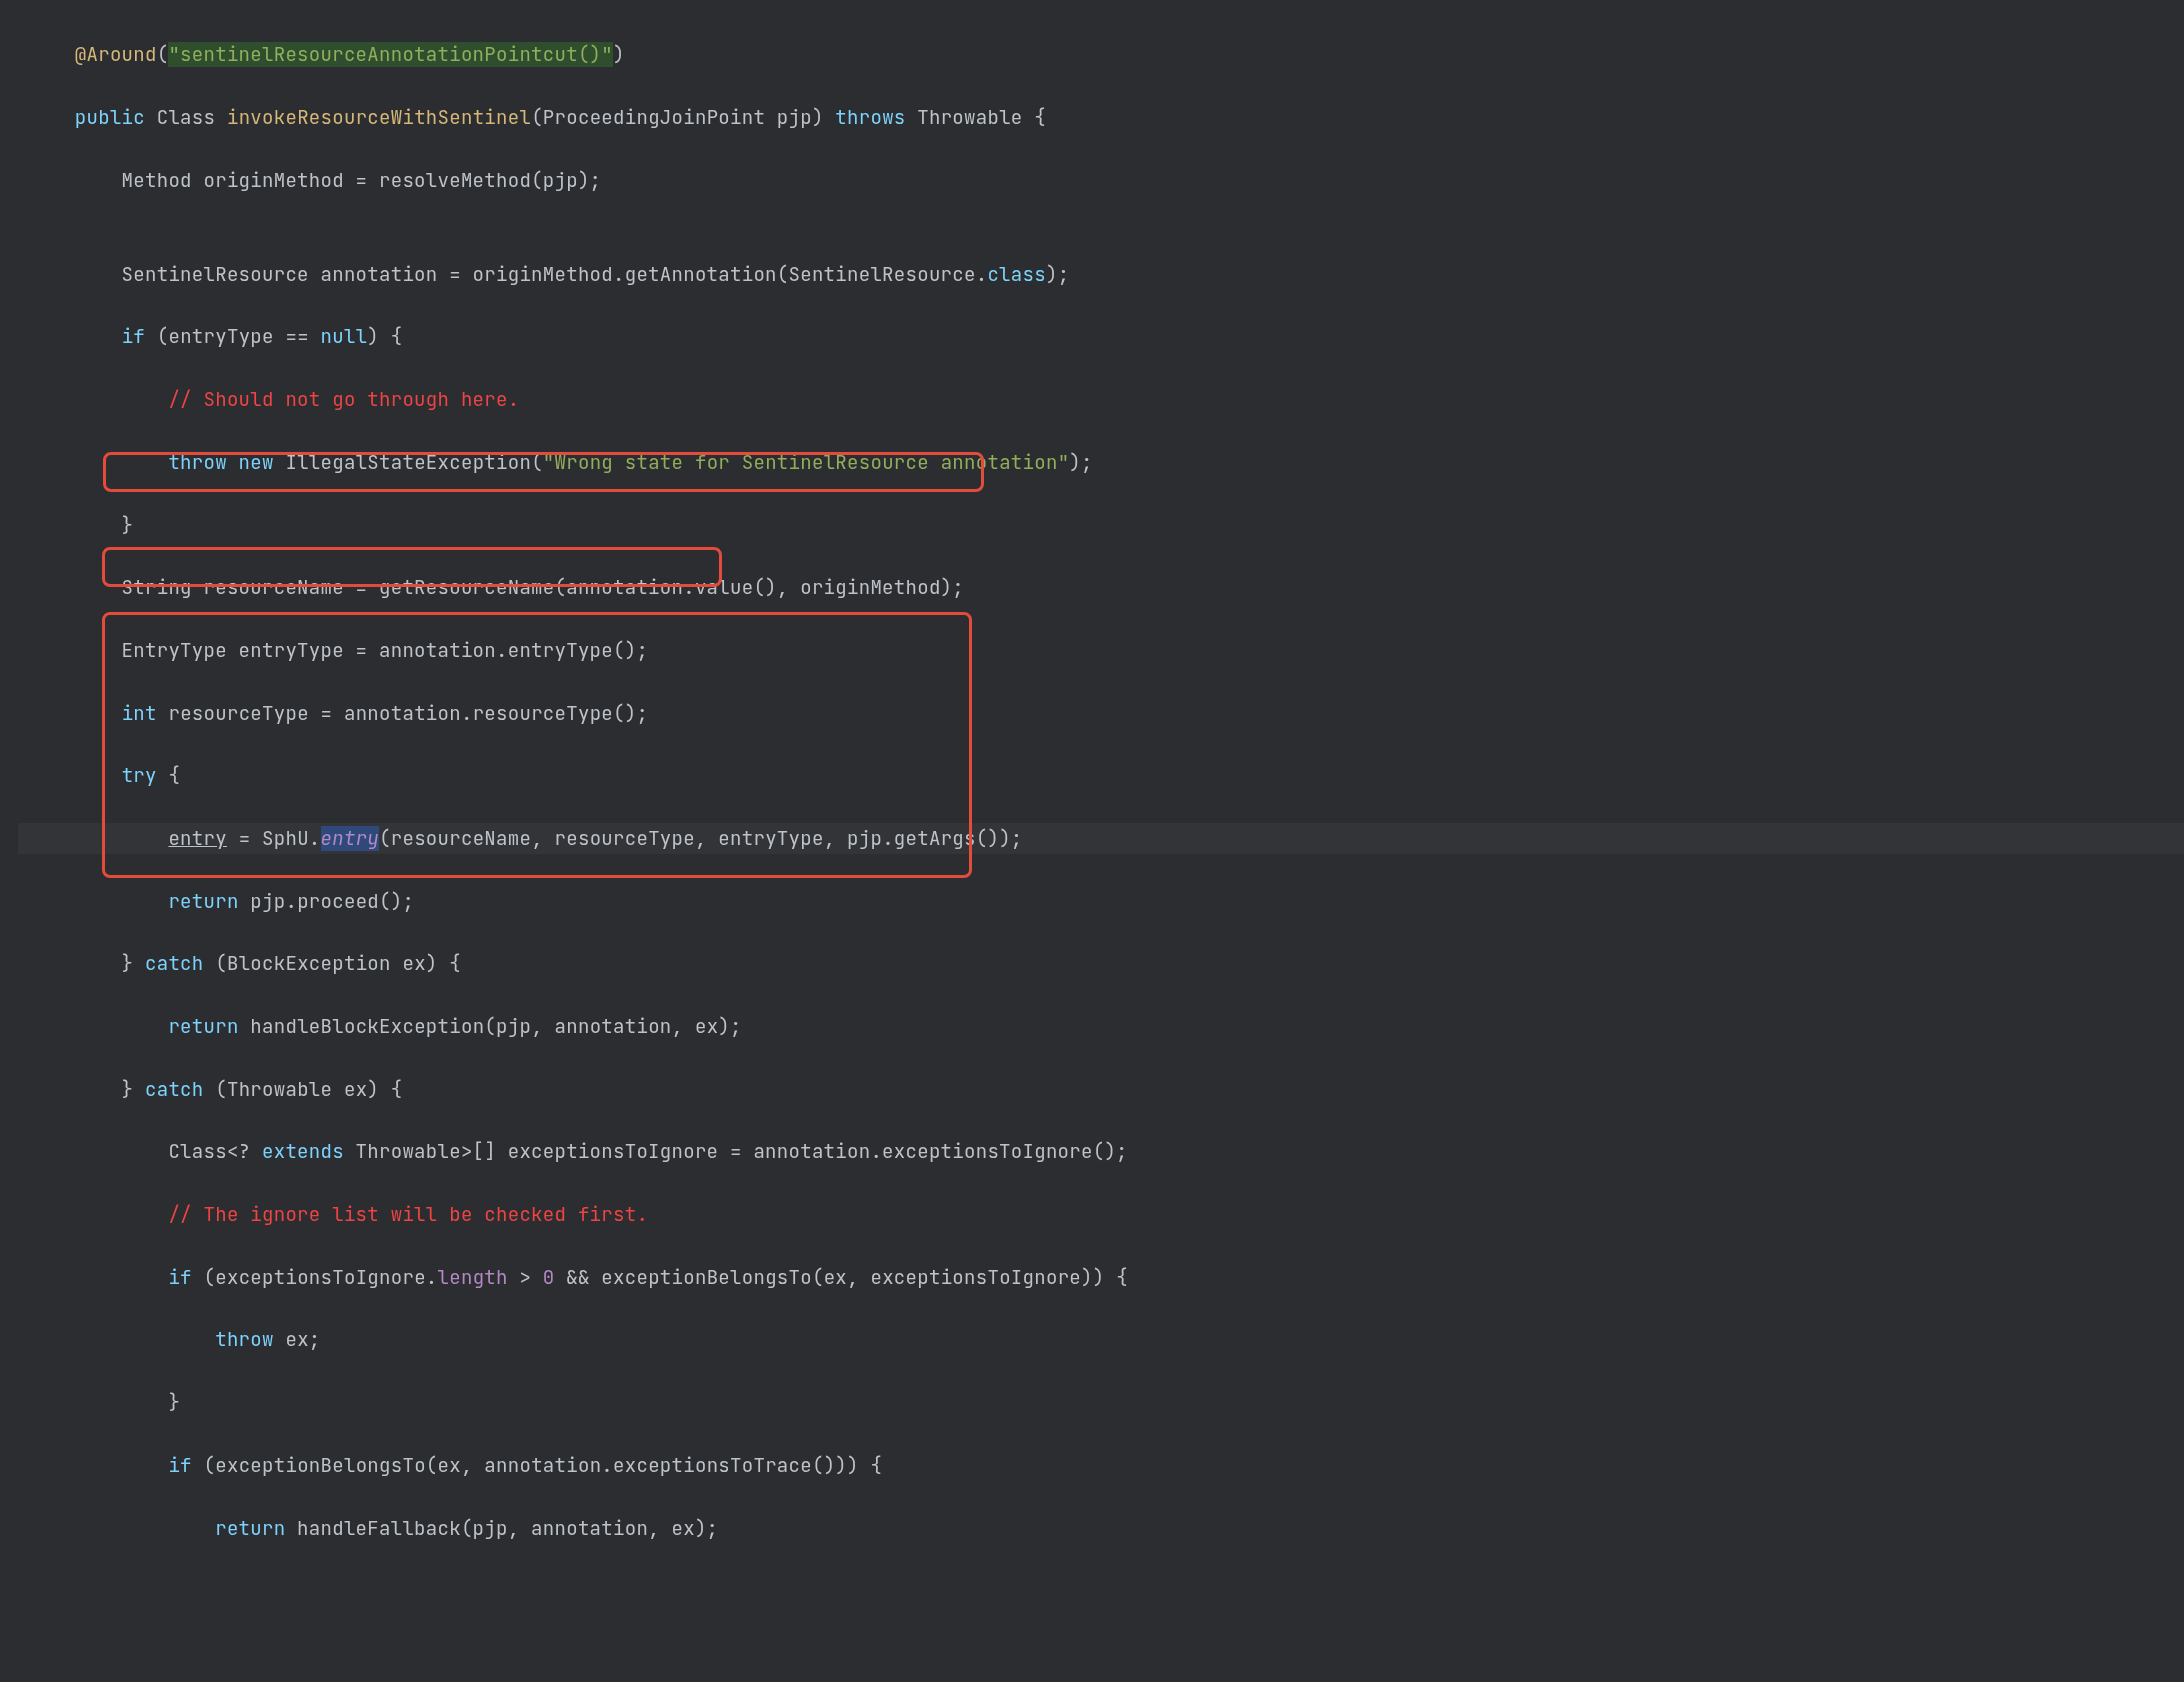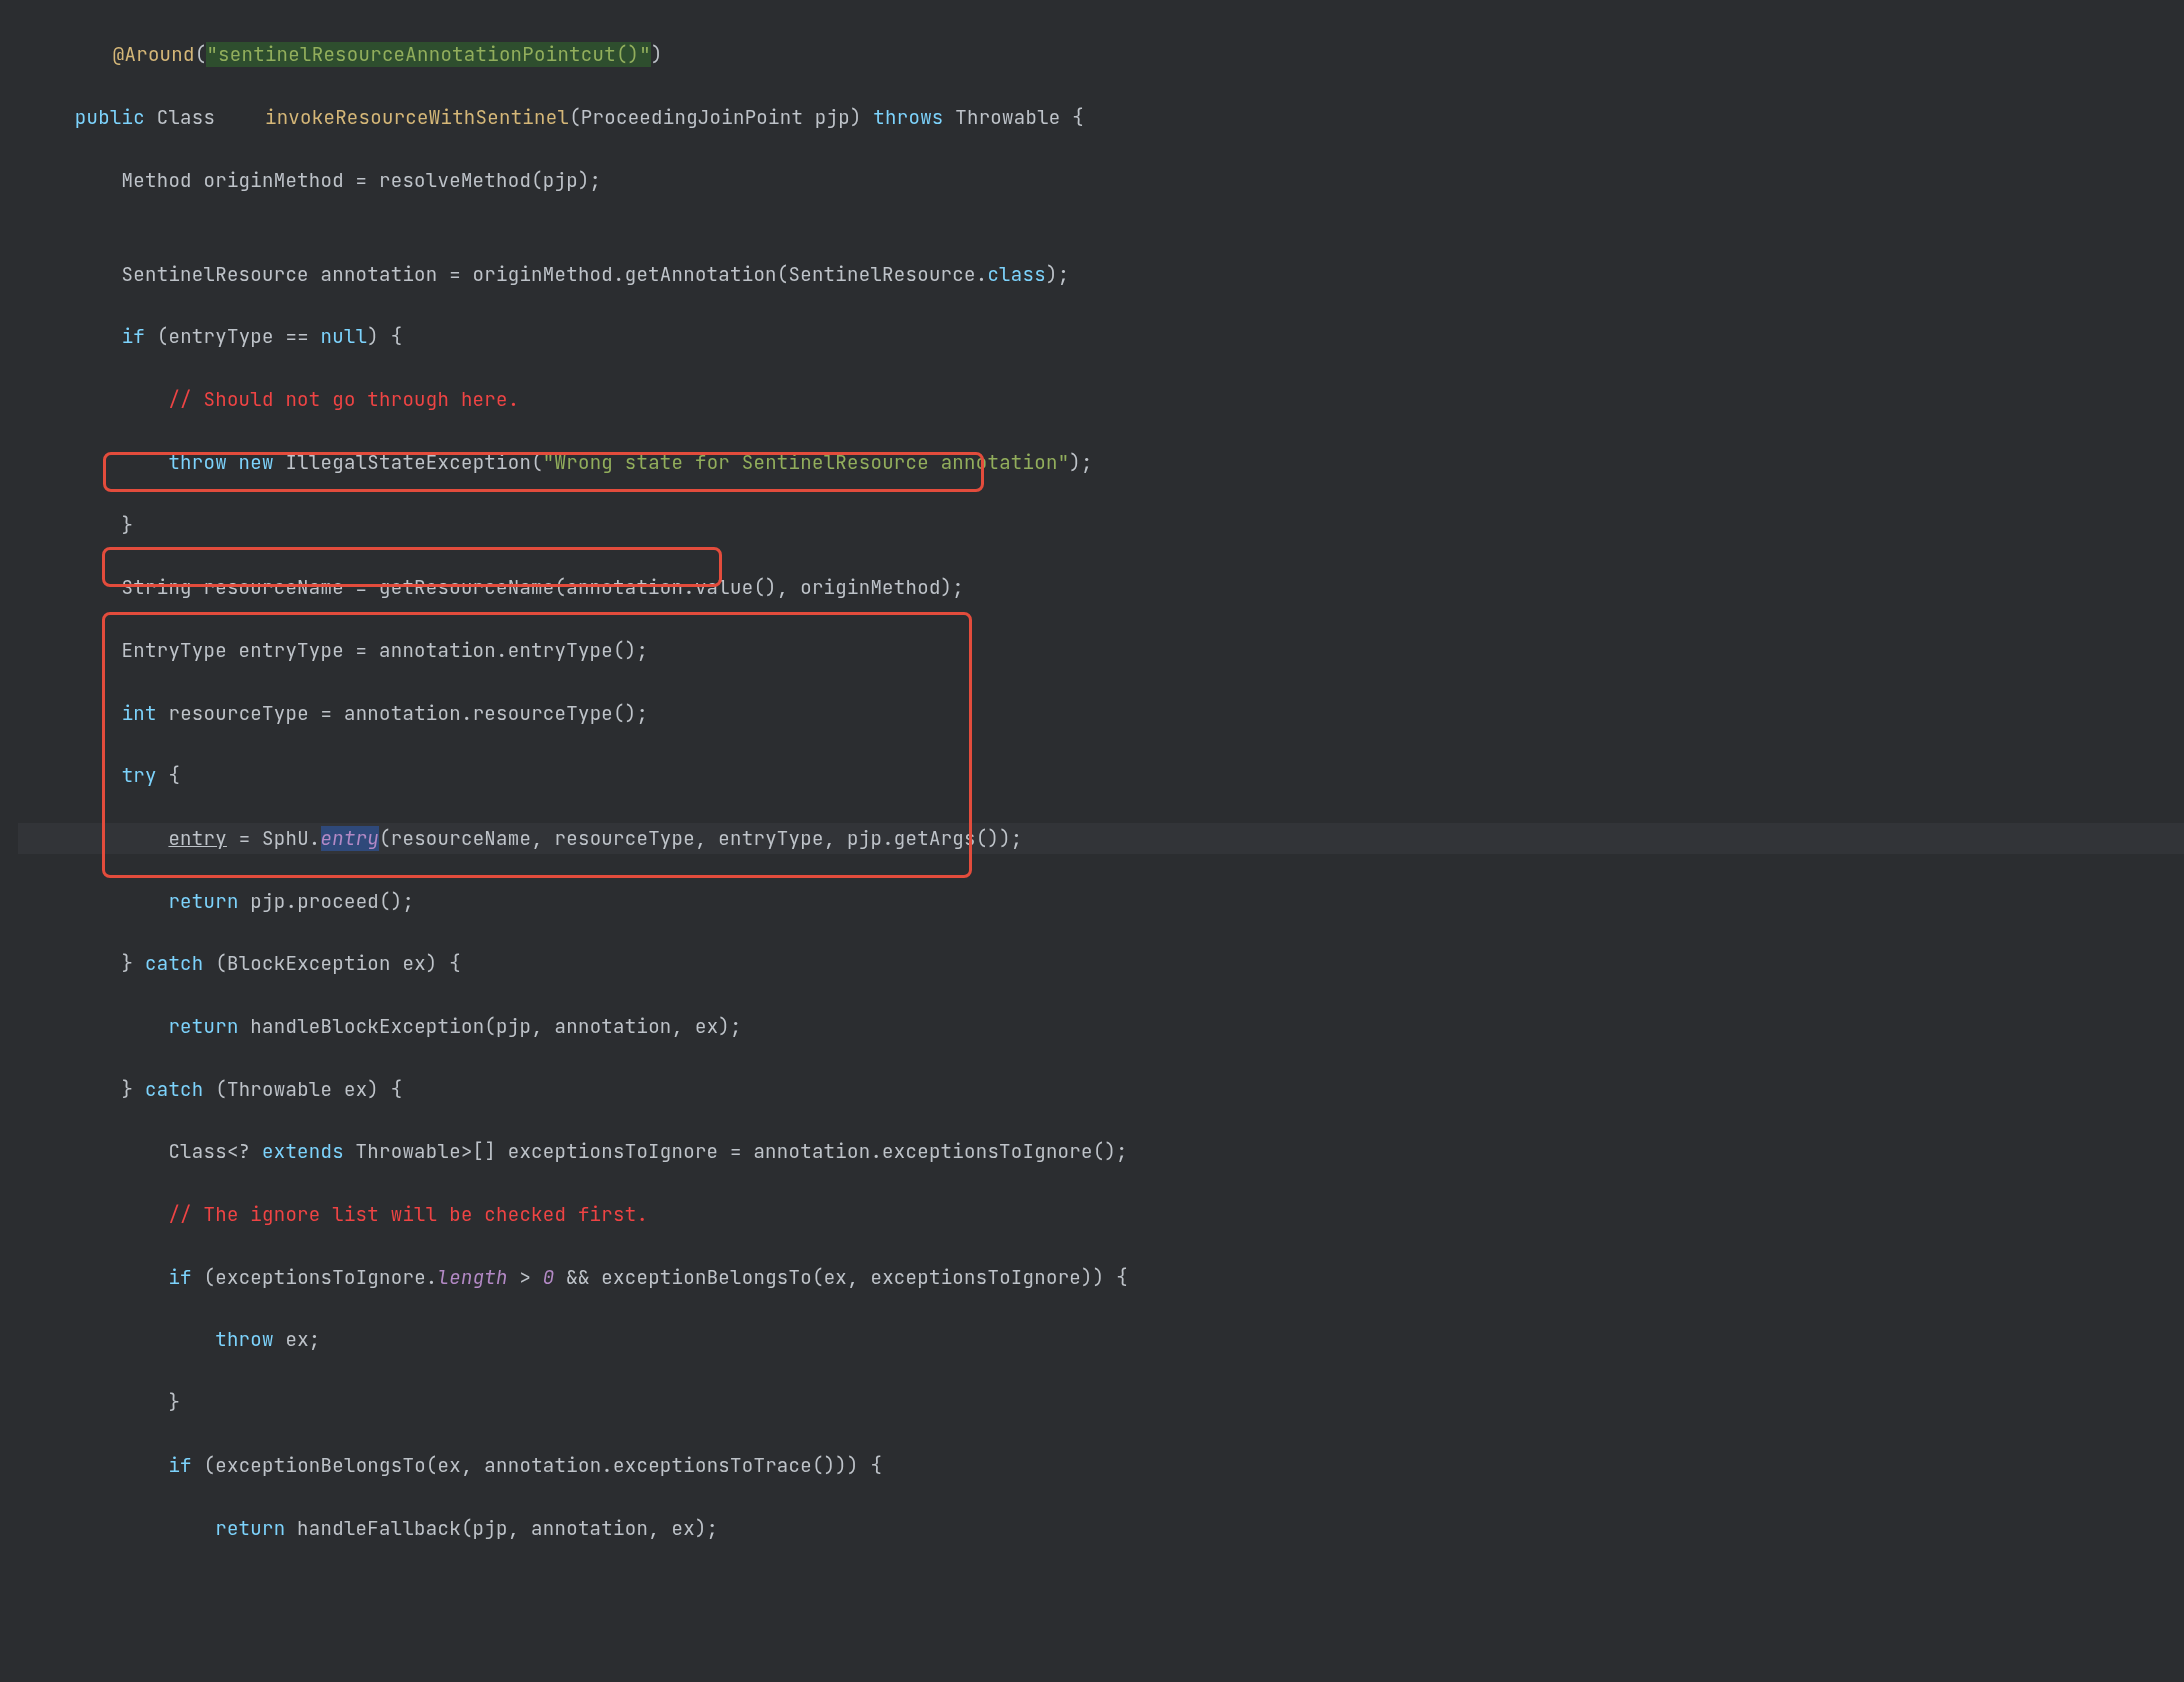--- a/index.html
+++ b/index.html
@@ -23,22 +23,22 @@
     width: 18px;
     height: 100%;
     background: #2b2d30;
   }
   .code-area {
     white-space: pre;
     position: relative;
   }
   .line { display: block; }
   .orange { color: #7dd3fc; }
-  .yellow { color: #d5b778; margin-left: 38px; }
-  .purple { color: #b389c5; font-style: italic; }
+  .yellow { color: #d5b778; }
+  .purple { color: #b389c5; }
   .olive { color: #92ae5c; }
   .white { color: #bec3c9; }
   .comment { color: #ef4444; font-style: normal; margin-top: 48px; }
   .italic { font-style: italic; }
   .underline { text-decoration: underline; }
   .hl-bg { background: #2e4e2e; }
   .sel-bg { background: #2f497a; }
   .caret-line { position: relative; }
   .caret-line::before {
     content: "";

